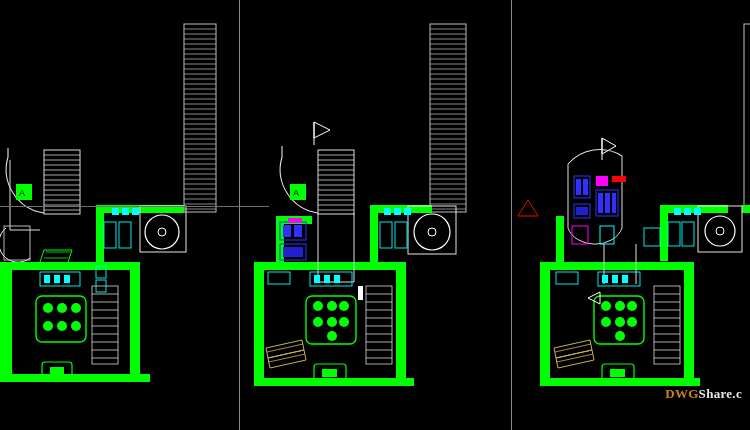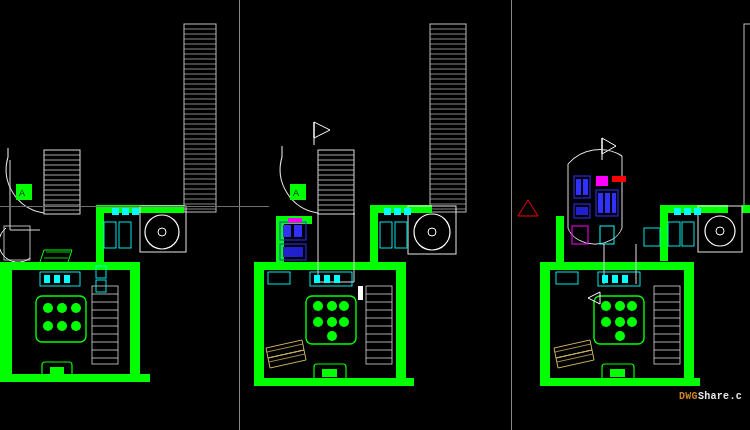--- a/index.html
+++ b/index.html
@@ -40,25 +40,25 @@
   svg.plan {
     position: absolute;
     left: 0;
     top: 0;
     display: block;
   }
   .watermark {
     position: absolute;
     right: 8px;
     bottom: 28px;
-    font-size: 10px;
+    font-size: 13px;
     font-weight: bold;
     letter-spacing: 0.3px;
     white-space: nowrap;
-    font-family: Liberation Mono, monospace;
+    font-family: Liberation Serif, serif;
     margin-top: 20px;
   }
   .wm-a { color: #c9821f; }
   .wm-b { color: #e8e8e8; }
 </style>
 </head>
 <body>
 
 <div id="stage">
 

